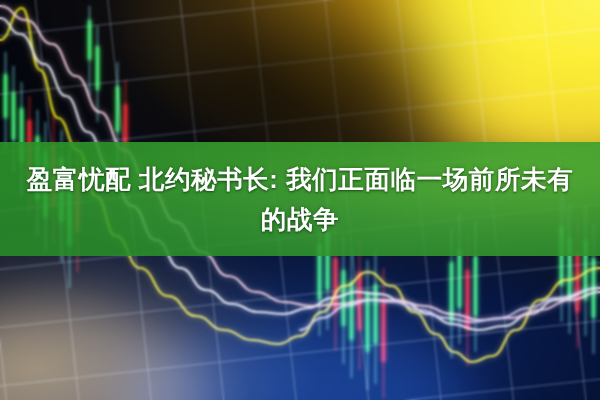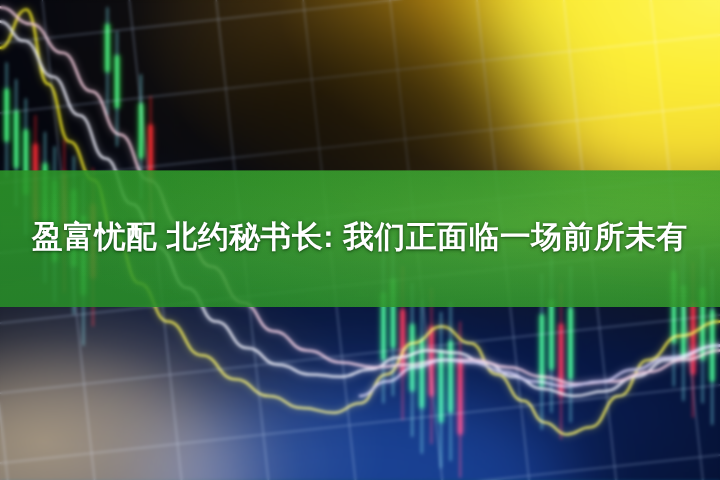--- a/index.html
+++ b/index.html
@@ -1,19 +1,19 @@
 <!DOCTYPE html>
 <html><head>
 <meta charset="utf-8">
 <style>
   html,body{margin:0;padding:0;background:#000;}
   body{width:600px;height:400px;overflow:hidden;
        font-family:"Liberation Sans","DejaVu Sans",sans-serif;}
 
-  .stage{position:relative;width:600px;height:400px;overflow:hidden;background:#0c4a6e;}
+  .stage{position:relative;width:600px;height:400px;overflow:hidden;background:#7f1d1d;}
 
   
   .base{position:absolute;inset:0;
         background:
           radial-gradient(150% 110% at 100% 0%, rgba(255,225,60,.96) 0%, rgba(250,205,25,.93) 14%, rgba(228,168,18,.80) 27%, rgba(150,104,14,.45) 41%, rgba(60,44,12,.16) 55%, rgba(0,0,0,0) 68%),
           radial-gradient(95% 85% at 6% 92%, rgba(196,168,120,.50) 0%, rgba(110,104,96,.30) 26%, rgba(18,34,72,.30) 50%, rgba(0,0,0,0) 74%),
           radial-gradient(110% 90% at 44% 96%, rgba(20,58,150,.62) 0%, rgba(12,36,104,.46) 34%, rgba(4,14,48,.20) 62%, rgba(0,0,0,0) 82%),
           radial-gradient(120% 100% at 88% 86%, rgba(10,34,96,.50) 0%, rgba(4,16,54,.26) 44%, rgba(0,0,0,0) 76%),
           linear-gradient(175deg,#04060f 0%,#03050d 40%,#020611 70%,#01040c 100%);
   }
@@ -196,15 +196,16 @@
   </div>
 
   <div class="blurlayer"></div>
 
   <div class="band">
     <div class="bandsheen"></div>
   </div>
 
   <div class="headline">
     <div class="hl-line l1">盈富忧配 北约秘书长: 我们正面临一场前所未有</div>
+    <div class="hl-line l2">的战争</div>
   </div>
 
 </div>
 
 </body></html>

